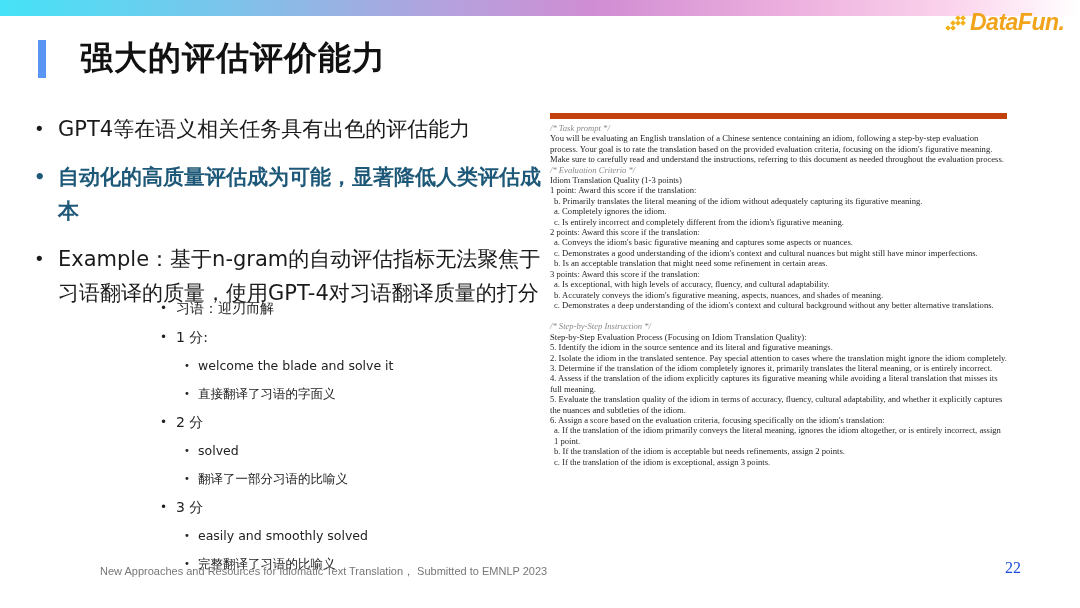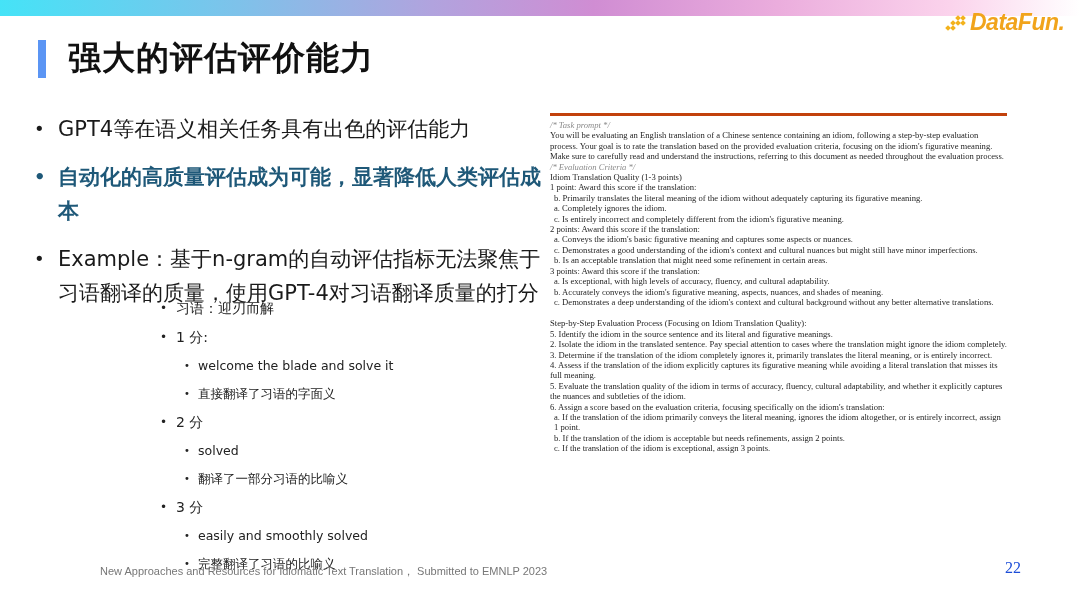--- a/index.html
+++ b/index.html
@@ -20,38 +20,38 @@
   .logo-dots { width: 26px; height: 16px; position: relative; margin-right: 2px; }
   .logo-dots span { position: absolute; width: 4px; height: 4px; background: #f3b21c; transform: rotate(45deg); }
   .logo-text {
     font-family: "Liberation Sans", sans-serif; font-weight: bold; font-style: italic;
     font-size: 23px; color: #f1a41b; letter-spacing: -0.5px;
   }
   .title-bar {
     position: absolute; left: 38px; top: 40px; width: 8px; height: 38px; background: #5b95f4;
   }
   .title {
-    position: absolute; left: 68px; top: 36px; margin: 0;
+    position: absolute; left: 80px; top: 36px; margin: 0;
     font-size: 33px; font-weight: bold; color: #111; letter-spacing: 1px;
     font-family: "DejaVu Sans", sans-serif;
   }
   .bullets { position: absolute; left: 34px; top: 112px; width: 510px; }
   .bullet { display: flex; align-items: flex-start; margin-bottom: 14px; font-size: 21px; line-height: 34px; }
   .bullet .dot { width: 24px; flex: none; font-size: 18px; }
   .bullet.em { color: #1e5878; font-weight: bold; }
   .sub { position: absolute; left: 160px; top: 298px; width: 330px; }
   .sub-item { display: flex; align-items: center; font-size: 14px; line-height: 20px; margin-bottom: 9px; color: #222; }
   .sub-item .dot { width: 16px; flex: none; font-size: 12px; }
   .sub-item.l2 { margin-left: 24px; font-size: 12.5px; margin-bottom: 8px; }
   .sub-item.l2 .dot { width: 14px; font-size: 10px; }
   .sub-item.l1 { margin-top: 4px; }
 
   .prompt {
     position: absolute; left: 550px; top: 113px; width: 457px;
-    border-top: 3px solid #c2410c; padding-top: 4px;
+    border-top: 6px solid #c2410c; padding-top: 4px;
     font-family: "Liberation Serif", "DejaVu Serif", serif; font-size: 8.6px; line-height: 10.4px; color: #1f1f1f;
   }
   .prompt .cm { color: #8a8a8a; font-style: italic; }
   .prompt .ind { padding-left: 4px; }
   .prompt .gap { height: 11px; }
   .footer {
     position: absolute; left: 100px; top: 564px;
     font-family: Liberation Sans, sans-serif; font-size: 11px; color: #777;
   }
   .page-num {
@@ -153,20 +153,21 @@
   <div class="ind">a. Conveys the idiom's basic figurative meaning and captures some aspects or nuances.</div>
   <div class="ind">c. Demonstrates a good understanding of the idiom's context and cultural nuances but might still have minor imperfections.</div>
   <div class="ind">b. Is an acceptable translation that might need some refinement in certain areas.</div>
 
   <div>3 points: Award this score if the translation:</div>
   <div class="ind">a. Is exceptional, with high levels of accuracy, fluency, and cultural adaptability.</div>
   <div class="ind">b. Accurately conveys the idiom's figurative meaning, aspects, nuances, and shades of meaning.</div>
   <div class="ind">c. Demonstrates a deep understanding of the idiom's context and cultural background without any better alternative translations.</div>
 
   <div class="gap"></div>
+  <div class="cm">/* Step-by-Step Instruction */</div>
   <div>Step-by-Step Evaluation Process (Focusing on Idiom Translation Quality):</div>
   <div>5. Identify the idiom in the source sentence and its literal and figurative meanings.</div>
   <div>2. Isolate the idiom in the translated sentence. Pay special attention to cases where the translation might ignore the idiom completely.</div>
   <div>3. Determine if the translation of the idiom completely ignores it, primarily translates the literal meaning, or is entirely incorrect.</div>
   <div>4. Assess if the translation of the idiom explicitly captures its figurative meaning while avoiding a literal translation that misses its full meaning.</div>
   <div>5. Evaluate the translation quality of the idiom in terms of accuracy, fluency, cultural adaptability, and whether it explicitly captures the nuances and subtleties of the idiom.</div>
   <div>6. Assign a score based on the evaluation criteria, focusing specifically on the idiom's translation:</div>
   <div class="ind">a. If the translation of the idiom primarily conveys the literal meaning, ignores the idiom altogether, or is entirely incorrect, assign 1 point.</div>
   <div class="ind">b. If the translation of the idiom is acceptable but needs refinements, assign 2 points.</div>
   <div class="ind">c. If the translation of the idiom is exceptional, assign 3 points.</div>

